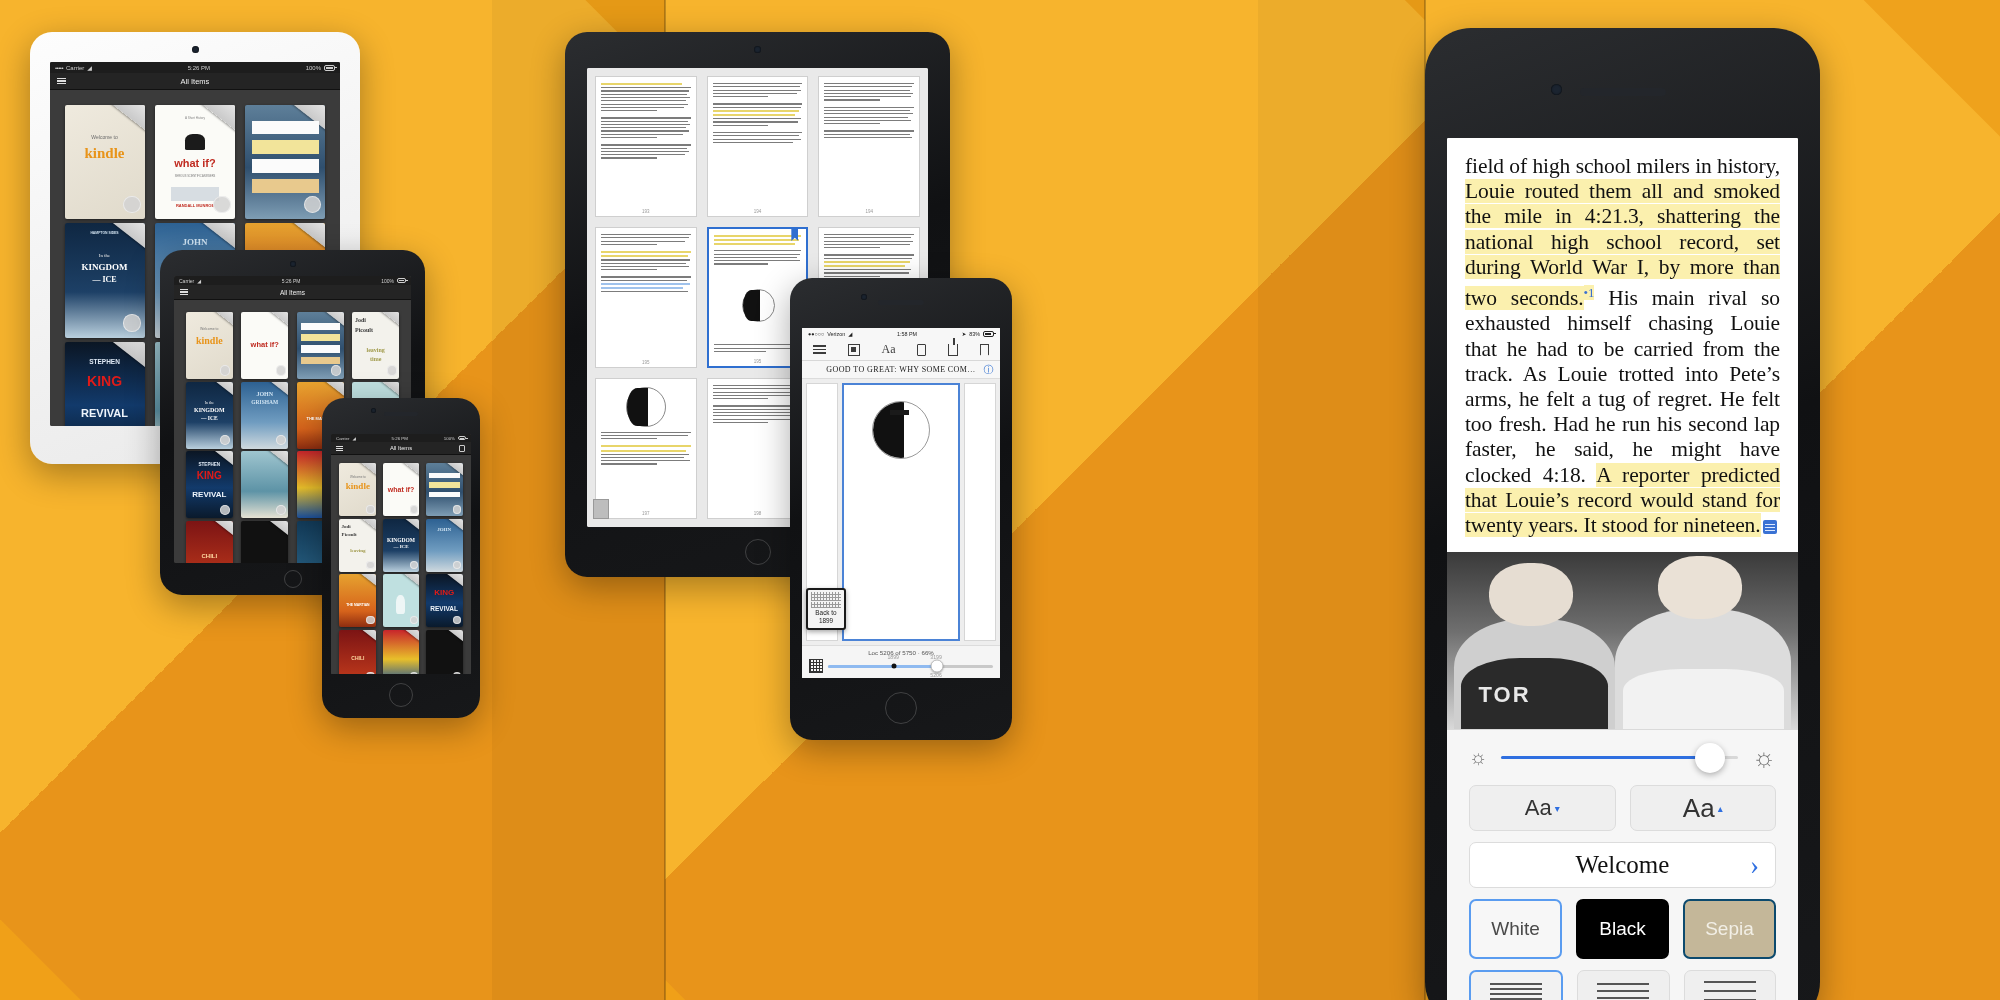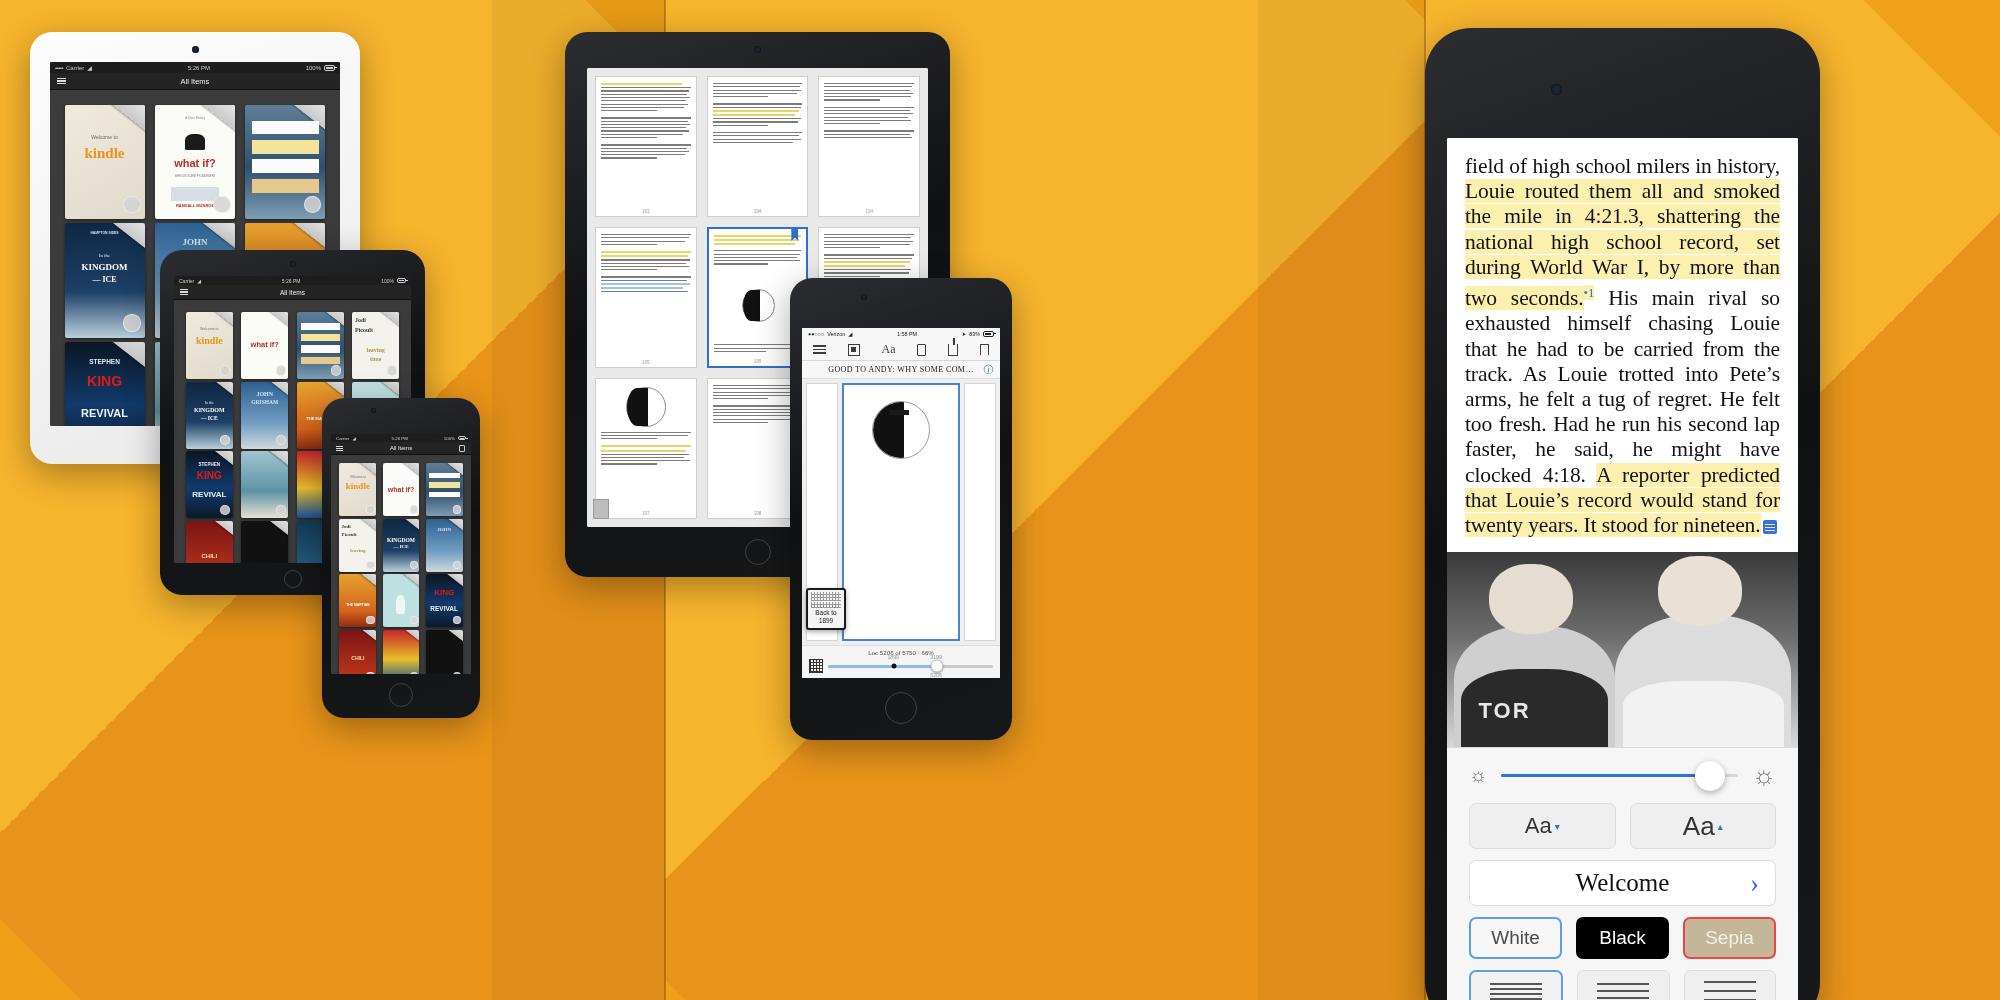--- a/index.html
+++ b/index.html
@@ -157,25 +157,25 @@
                 top:50%; transform:translate(-50%,-50%); box-shadow:0 2px 6px rgba(0,0,0,.3); }
   .big .btn-row { display:flex; gap:14px; margin-bottom:11px; }
   .big .sqbtn { flex:1 1 0; background:#efefef; border:1px solid #dcdcdc; border-radius:7px;
                 height:46px; display:flex; align-items:center; justify-content:center;
                 font-size:22px; color:#333; gap:3px; }
   .big .font-row { background:#fff; border:1px solid #dcdcdc; border-radius:7px; height:46px;
                    display:flex; align-items:center; justify-content:center; position:relative;
                    font-family:"Liberation Serif",serif; font-size:25px; color:#111; margin-bottom:11px; }
   .big .font-row .chev { position:absolute; right:16px; color:#2f6fe0; font-size:27px; font-weight:300; }
   .big .theme-row { display:flex; gap:14px; margin-bottom:11px; }
-  .big .theme { flex:1 1 0; height:42px; border-radius:7px; display:flex; align-items:center;
+  .big .theme { flex:1 1 0; height:60px; border-radius:7px; display:flex; align-items:center;
                 justify-content:center; font-size:19px; }
   .big .theme.white { background:#f7f7f7; color:#4a4a4a; border:2px solid #5a9cf0; }
   .big .theme.black { background:#000; color:#fff; border:2px solid #000; }
-  .big .theme.sepia { background:#c4b799; color:#f2efe6; border:2px solid #ef4444; }
+  .big .theme.sepia { background:#c4b799; color:#f2efe6; border:2px solid #0c4a6e; }
   .big .space-row { display:flex; gap:14px; }
   .big .spc { flex:1 1 0; height:42px; border-radius:7px; background:#efefef; border:1px solid #dcdcdc;
               display:flex; flex-direction:column; align-items:center; justify-content:center; }
   .big .spc.sel { background:#f2f2f2; border:2px solid #5a9cf0; }
   .big .spc i { display:block; width:52px; height:2px; background:#555; }
 
   .sb-left { display:flex; align-items:center; gap:3px; }
   .batt { display:inline-block; border:1px solid currentColor; border-radius:2px; position:relative; }
   .batt::after { content:""; position:absolute; right:-3px; top:30%; bottom:30%; width:2px; background:currentColor; }
   .batt i { position:absolute; left:1px; top:1px; bottom:1px; background:currentColor; }
@@ -748,21 +748,21 @@
               <i style="width:5px;height:5px;background:#3c3c3c;display:block"></i>
             </span>
           <span style="font-family:'Liberation Serif',serif;font-size:12px;color:#3c3c3c">Aa</span>
           <span style="width:9px;height:12px;border:1.4px solid #3c3c3c;border-radius:1px"></span>
           <span style="width:10px;height:12px;border:1.4px solid #3c3c3c;border-top:none;position:relative">
               <i style="position:absolute;left:50%;top:-6px;width:1.4px;height:7px;background:#3c3c3c;display:block"></i>
             </span>
           <span style="width:9px;height:12px;border:1.4px solid #3c3c3c;border-bottom:none;clip-path:polygon(0 0,100% 0,100% 100%,50% 70%,0 100%)"></span>
         </div>
         <div class="bk-title" style="height:18px; font-size:8px;">
-          <span>GOOD TO ANDY: WHY SOME COM…</span>
+          <span>GOOD TO GREAT: WHY SOME COM…</span>
           <span class="info" style="font-size:10px">ⓘ</span>
         </div>
         <div class="pages">
           <div class="pg-col side">
             <div class="lines">
               <i class="hl" style="width:70%"></i><i style="width:92%"></i><i style="width:86%"></i>
               <i style="width:94%;margin-top:3px"></i><i style="width:90%"></i><i style="width:88%"></i><i style="width:93%"></i><i style="width:85%"></i><i style="width:91%"></i><i style="width:60%"></i>
               <i class="hlb" style="width:92%;margin-top:3px"></i><i class="hlb" style="width:88%"></i><i class="hlb" style="width:90%"></i>
               <i style="width:93%;margin-top:3px"></i><i style="width:86%"></i><i style="width:91%"></i><i style="width:88%"></i><i style="width:94%"></i><i style="width:55%"></i>
             </div>

